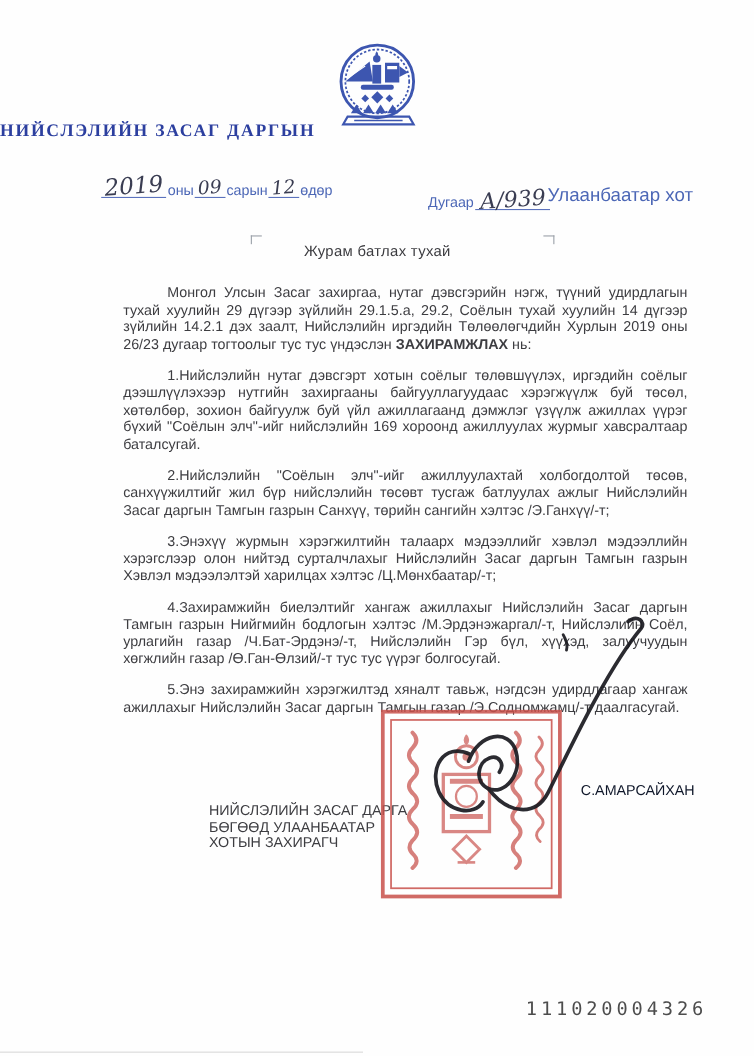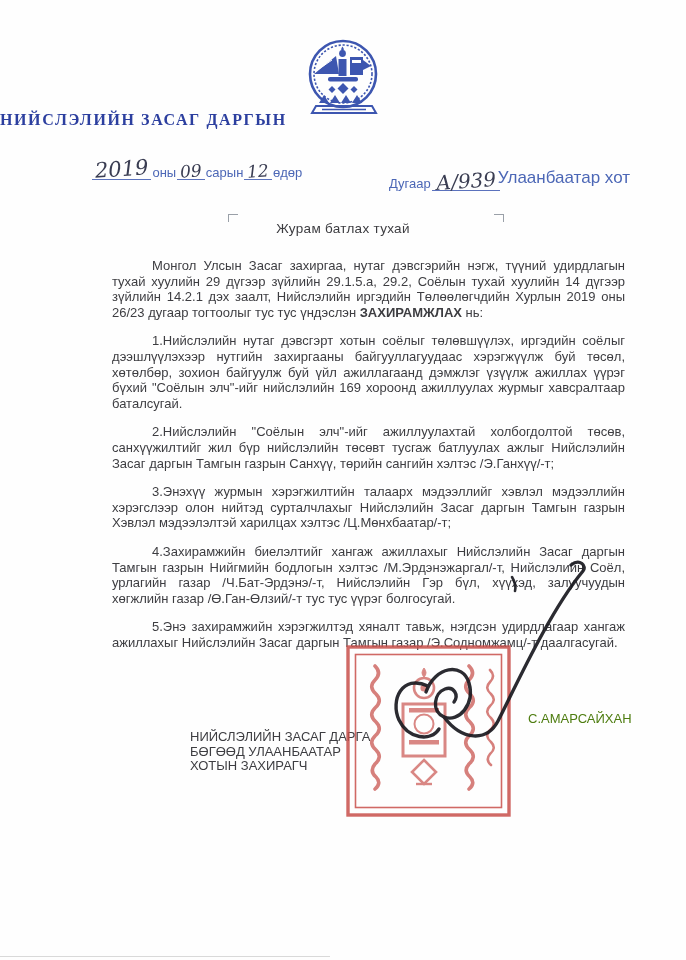--- a/index.html
+++ b/index.html
@@ -29,21 +29,21 @@
   .subject{position:absolute;top:221px;left:0;width:100%;text-align:center;font-size:13.5px;color:#3c3c40;letter-spacing:.3px;}
   .corner{position:absolute;top:214px;width:9px;height:7px;}
   .corner.left{left:228px;border-top:1.2px solid #9aa0a8;border-left:1.2px solid #9aa0a8;}
   .corner.right{left:494px;border-top:1.2px solid #9aa0a8;border-right:1.2px solid #9aa0a8;}
   
   .body-text{position:absolute;top:258px;left:95px;width:530px;font-size:13px;line-height:15.6px;text-align:justify;color:#3d3d41;}
   .body-text p{margin:0 0 13px 17px;text-indent:40px;}
   .emph{font-weight:bold;}
   
   .signer-title{position:absolute;left:190px;top:690px;font-size:13px;line-height:14.6px;color:#3d3d41;margin-top:40px;}
-  .signer-name{position:absolute;left:528px;top:711px;font-size:13px;color:#4d7c0f;}
+  .signer-name{position:absolute;left:528px;top:711px;font-size:13px;color:#0f172a;}
   
   .stamp{position:absolute;left:345px;top:644px;}
   .sig-overlay{position:absolute;left:0;top:0;pointer-events:none;}
   
   .reg-number{
     position:absolute;left:478px;top:908px;
     font-family:"DejaVu Sans Mono",monospace;font-size:17px;letter-spacing:3.5px;
     color:#4d4d4d;
   }
   .scan-line{position:absolute;left:0;top:956px;width:330px;height:1px;background:#d9d9d9;}
@@ -150,16 +150,17 @@
 
   <svg class="sig-overlay" width="686" height="960" viewBox="0 0 686 960">
     <g stroke="#1a1a20" fill="none" stroke-linecap="round" stroke-width="3.4" opacity="0.92">
       <path d="M428,686 C402,674 390,700 399,720 C408,739 431,742 439,729"></path>
       <path d="M426,692 C435,666 463,662 469,683 C475,704 459,723 444,717 C431,711 434,693 445,689 C454,686 459,695 454,702"></path>
       <path d="M444,717 C462,741 487,742 498,721 C513,692 549,612 583,571 C587,566 580,558 571,565"></path>
       <path d="M512,577 C515,582 516,587 515,591" stroke-width="2.6"></path>
     </g>
   </svg>
 
+  <div class="reg-number">111020004326</div>
 
   <div class="scan-line"></div>
 
 </div>
 
 </body></html>

